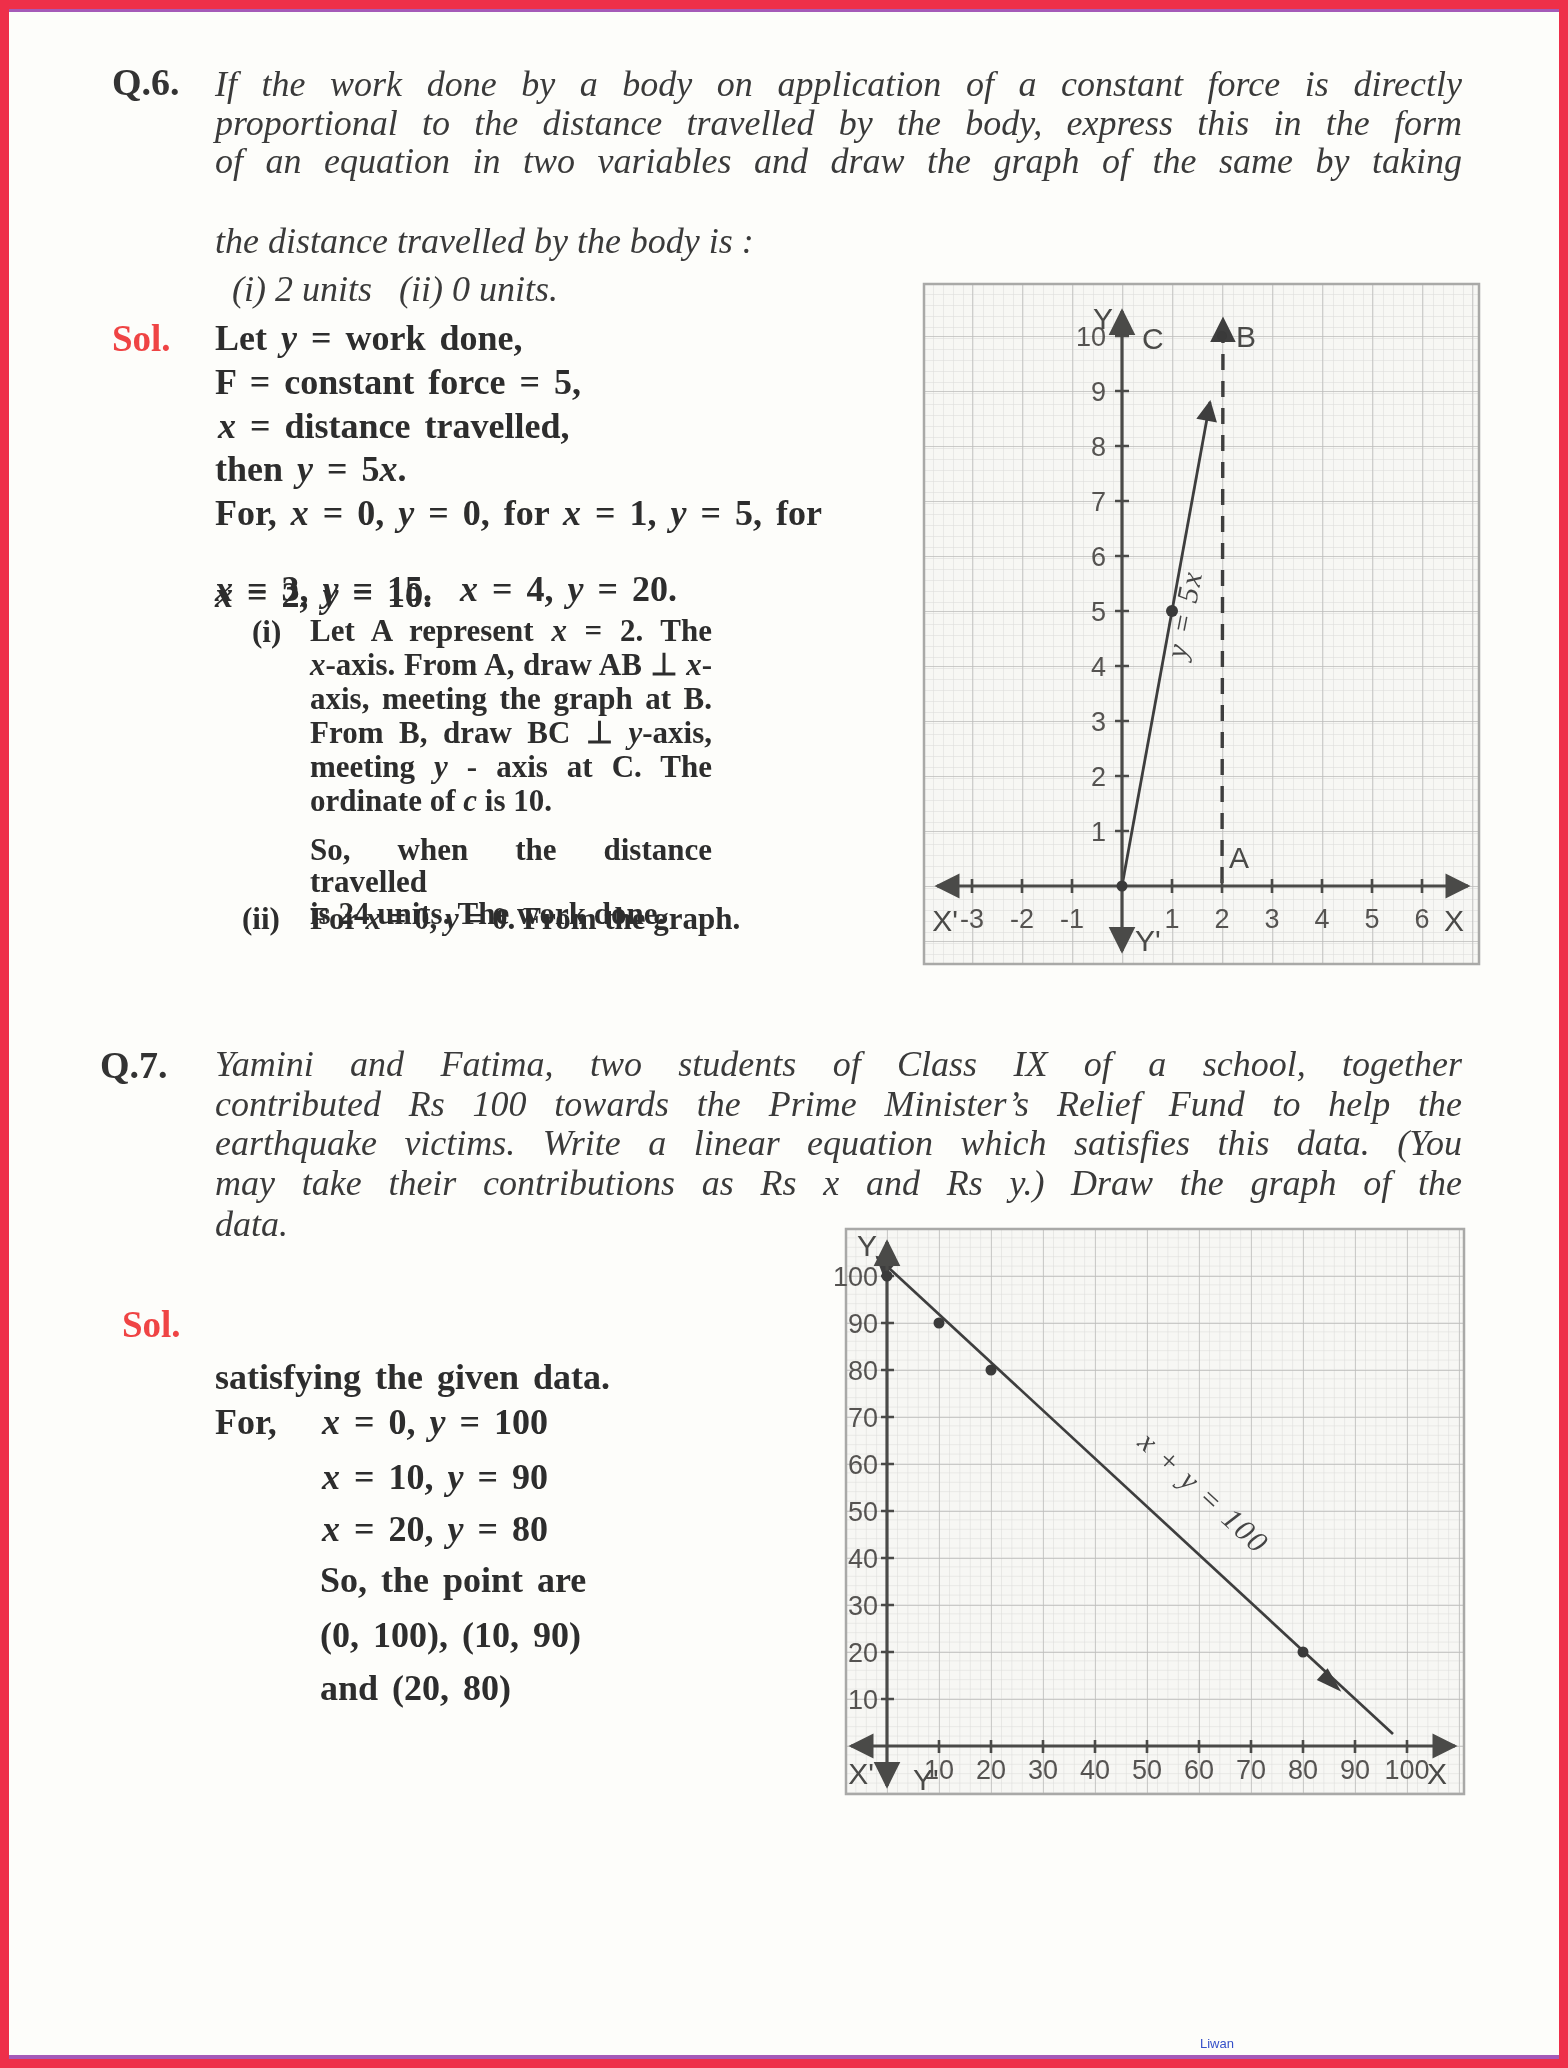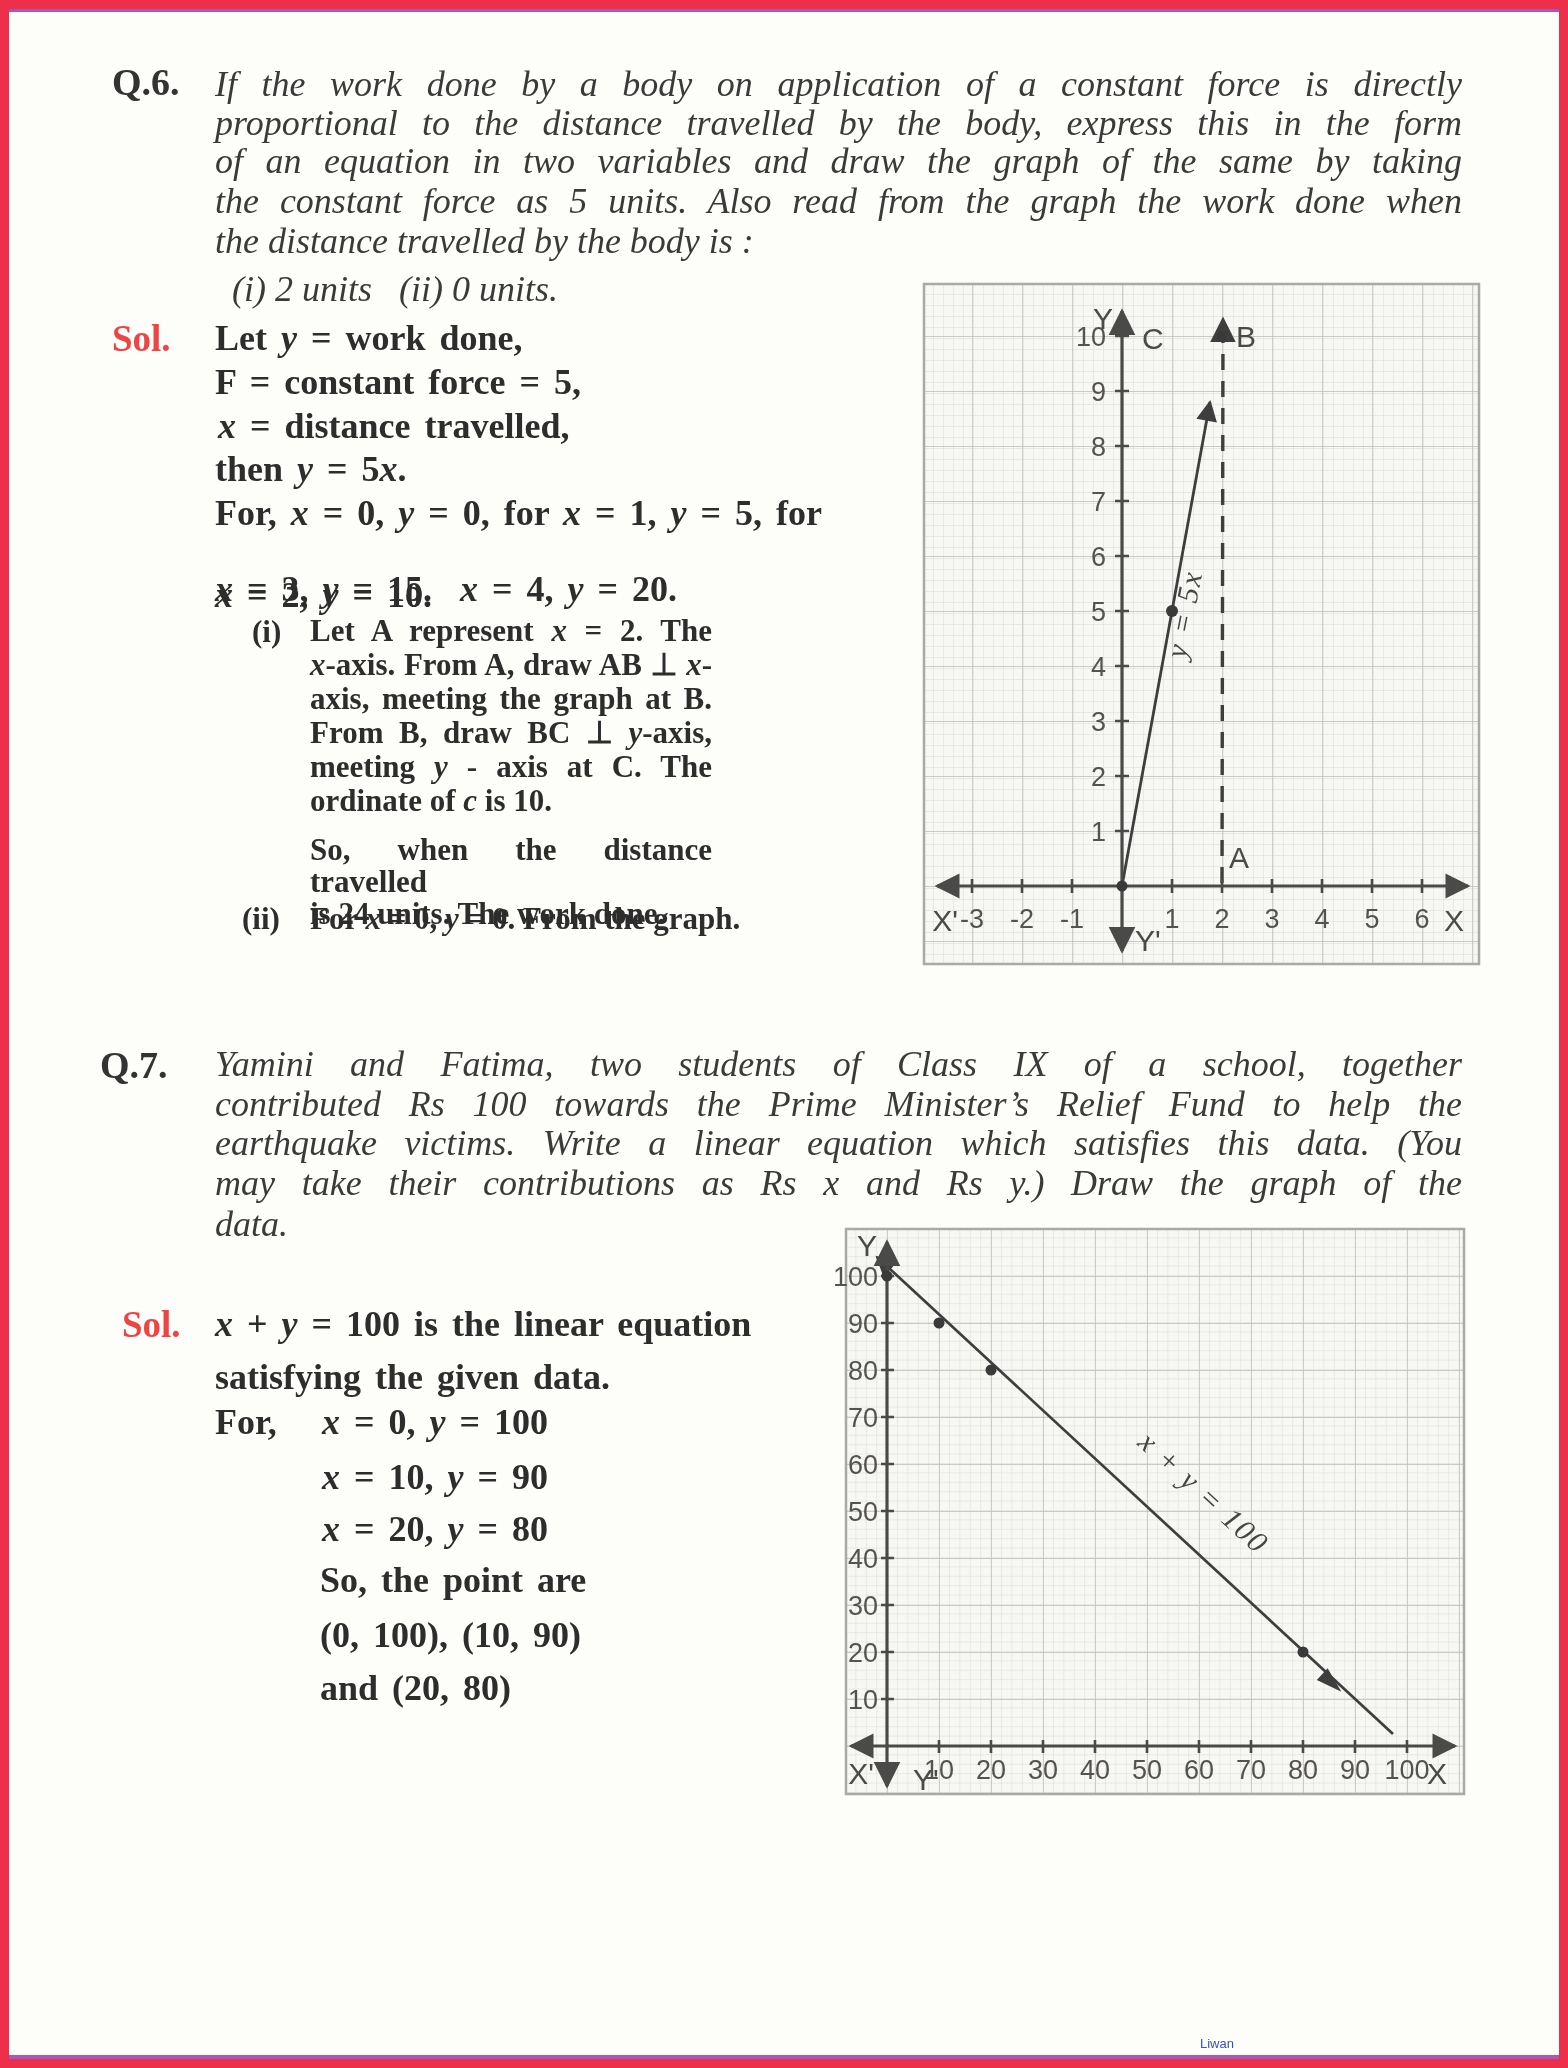--- a/index.html
+++ b/index.html
@@ -31,21 +31,20 @@
 <body>
 
 <div class="page">
   <div class="frame"></div>
   <div class="frame-inner"></div>
 
   <div class="abs qnum" style="left:112px;top:60px;">Q.6.</div>
   <div class="abs qline jline" style="left:215px;top:63px;width:1247px;">If the work done by a body on application of a constant force is directly</div>
   <div class="abs qline jline" style="left:215px;top:102px;width:1247px;">proportional to the distance travelled by the body, express this in the form</div>
   <div class="abs qline jline" style="left:215px;top:140px;width:1247px;">of an equation in two variables and draw the graph of the same by taking</div>
-  <div class="abs qline jline" style="left:215px;top:180px;width:1247px;">the constant force as 5 units. Also read from the graph the work done when</div>
   <div class="abs qline" style="left:215px;top:220px;">the distance travelled by the body is :</div>
   <div class="abs qline" style="left:232px;top:268px;">(i) 2 units&nbsp;&nbsp; (ii) 0 units.</div>
 
   <div class="abs solnum" style="left:112px;top:317px;">Sol.</div>
   <div class="abs solline" style="left:215px;top:317px;">Let <i>y</i> = work done,</div>
   <div class="abs solline" style="left:215px;top:361px;">F = constant force = 5,</div>
   <div class="abs solline" style="left:218px;top:405px;"><i>x</i> = distance travelled,</div>
   <div class="abs solline" style="left:215px;top:448px;">then <i>y</i> = 5<i>x</i>.</div>
   <div class="abs solline" style="left:215px;top:492px;">For, <i>x</i> = 0, <i>y</i> = 0, for <i>x</i> = 1, <i>y</i> = 5, for</div>
   <div class="abs solline" style="left:215px;top:528px;margin-top:46px;"><i>x</i> = 2, <i>y</i> = 10.</div>
@@ -137,21 +136,20 @@
   </div>
 
   <div class="abs qnum" style="left:100px;top:1043px;">Q.7.</div>
   <div class="abs qline jline" style="left:215px;top:1043px;width:1247px;">Yamini and Fatima, two students of Class IX of a school, together</div>
   <div class="abs qline jline" style="left:215px;top:1083px;width:1247px;">contributed Rs 100 towards the Prime Minister’s Relief Fund to help the</div>
   <div class="abs qline jline" style="left:215px;top:1162px;width:1247px;">may take their contributions as Rs x and Rs y.) Draw the graph of the</div>
   <div class="abs qline jline" style="left:215px;top:1122px;width:1247px;">earthquake victims. Write a linear equation which satisfies this data. (You</div>
   <div class="abs qline" style="left:215px;top:1203px;">data.</div>
 
   <div class="abs solnum" style="left:122px;top:1303px;">Sol.</div>
-  <div class="abs solline" style="left:215px;top:1303px;"><i>x</i> + <i>y</i> = 100 is the linear equation</div>
   <div class="abs solline" style="left:215px;top:1356px;">satisfying the given data.</div>
   <div class="abs solline" style="left:215px;top:1401px;">For,</div>
   <div class="abs solline" style="left:322px;top:1401px;"><i>x</i> = 0, <i>y</i> = 100</div>
   <div class="abs solline" style="left:322px;top:1456px;"><i>x</i> = 10, <i>y</i> = 90</div>
   <div class="abs solline" style="left:322px;top:1508px;"><i>x</i> = 20, <i>y</i> = 80</div>
   <div class="abs solline" style="left:320px;top:1559px;">So, the point are</div>
   <div class="abs solline" style="left:320px;top:1614px;">(0, 100), (10, 90)</div>
   <div class="abs solline" style="left:320px;top:1667px;">and (20, 80)</div>
 
   <div class="graph" style="left:845px;top:1228px;width:620px;height:567px;">

